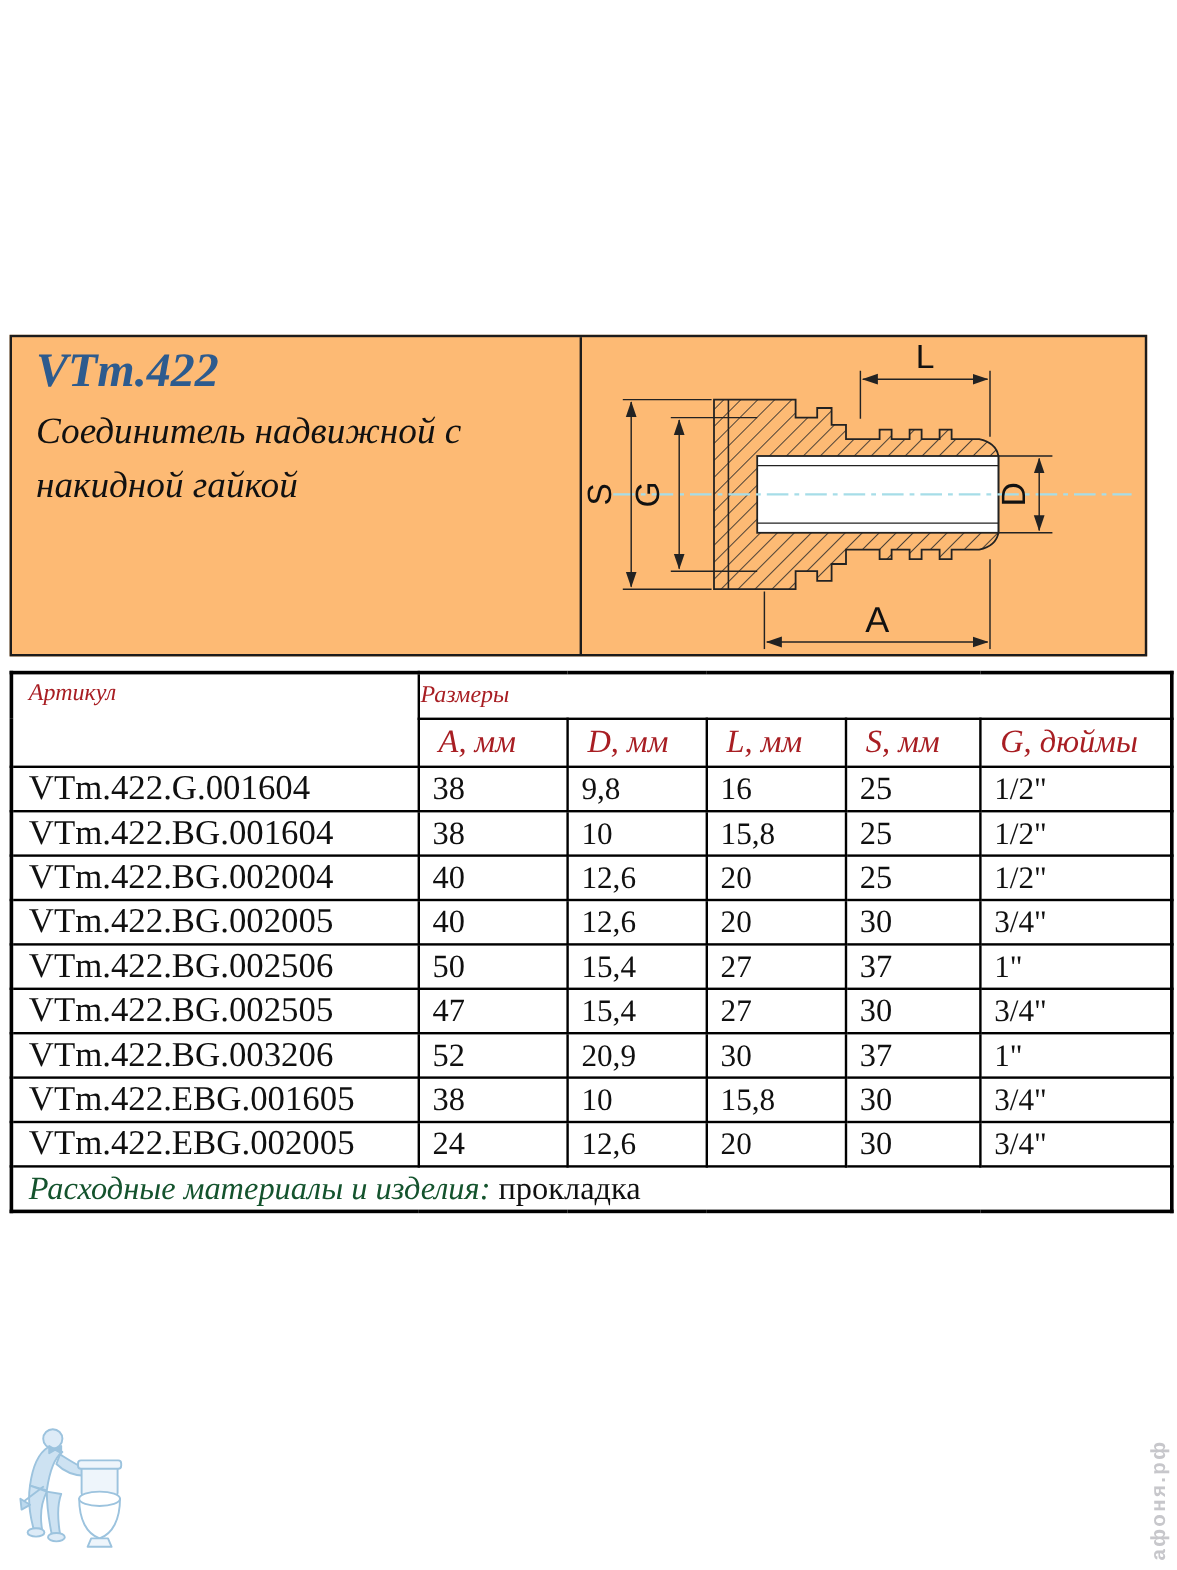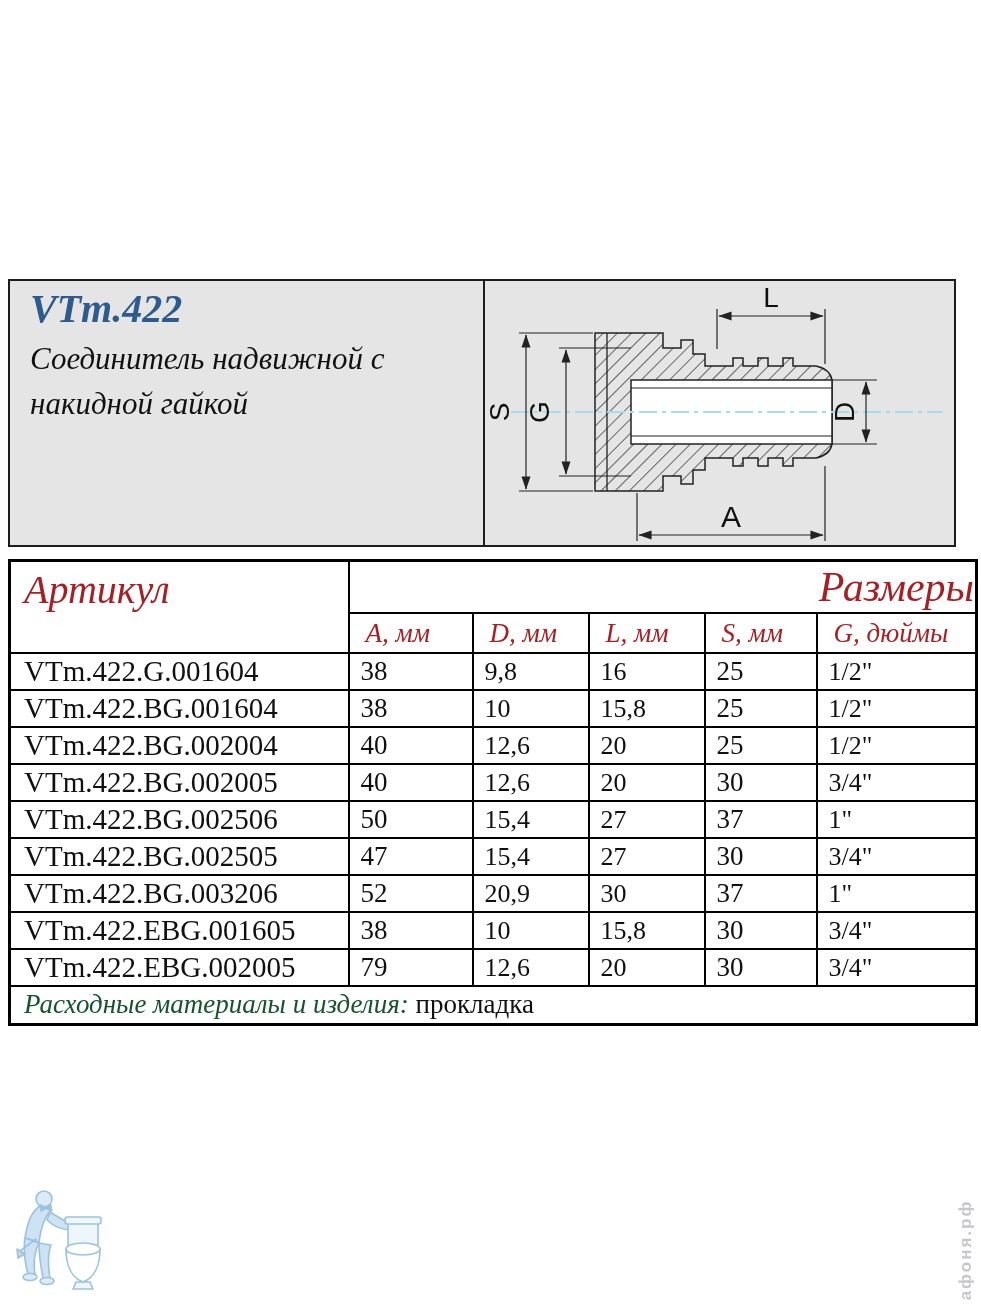--- a/index.html
+++ b/index.html
@@ -3,21 +3,21 @@
 <meta charset="utf-8">
 <style>
   html,body{margin:0;padding:0;}
   body{
     width:981px;height:1308px;position:relative;background:#ffffff;
     font-family:"Liberation Serif", serif;overflow:hidden;
   }
   
   .panel{
     position:absolute;left:8px;top:279px;width:944px;height:264px;
-    border:2px solid #1c1c1c;display:flex;background:#e5e5e5;
+    border:2px solid #1c1c1c;display:flex;background:#fdba74;
   }
   .title-cell{
     width:475px;border-right:2px solid #1c1c1c;box-sizing:border-box;
     padding:6px 10px 0 20px;
   }
   .product-code{
     font-size:40px;font-weight:bold;font-style:italic;color:#2d5b8e;
     margin:0;line-height:1.1;
   }
   .product-desc{
@@ -30,22 +30,22 @@
   table.spec{
     position:absolute;left:8px;top:559px;width:967px;
     border-collapse:collapse;table-layout:fixed;background:#fff;
     border:3px solid #000;
   }
   table.spec th, table.spec td{
     border:2px solid #000;box-sizing:border-box;overflow:hidden;white-space:nowrap;
   }
   th{font-weight:normal;}
   .hdr-red{color:#a81e23;font-style:italic;}
-  th.art-h{height:38px;text-align:left;vertical-align:top;padding:4px 0 0 13px;font-size:40px;}
-  th.sizes-h{height:38px;text-align:right;vertical-align:middle;font-size:42px;}
+  th.art-h{height:38px;text-align:left;vertical-align:top;padding:4px 0 0 13px;font-size:20px;}
+  th.sizes-h{height:38px;text-align:left;vertical-align:middle;font-size:20px;}
   th.col-h{height:40px;text-align:left;vertical-align:middle;padding-left:16px;font-size:27px;}
   tr.data-row{height:32px;}
   td.c-art{font-size:29px;color:#101010;padding-left:13px;vertical-align:middle;}
   td.num-low{font-size:27px;color:#101010;padding-left:11px;vertical-align:middle;}
   td.num-high{font-size:26px;color:#101010;padding-left:11px;vertical-align:top;padding-top:3px;}
   tr.footer-row td{height:38px;font-size:27px;padding-left:13px;vertical-align:middle;}
   .footer-label{color:#14532d;font-style:italic;}
   .footer-value{color:#101010;margin-top:20px;}
 
   
@@ -216,21 +216,21 @@
   <tr class="data-row">
     <td class="c-art">VTm.422.EBG.001605</td>
     <td class="num-low">38</td>
     <td class="num-high">10</td>
     <td class="num-high">15,8</td>
     <td class="num-low">30</td>
     <td class="num-high">3/4"</td>
   </tr>
   <tr class="data-row">
     <td class="c-art">VTm.422.EBG.002005</td>
-    <td class="num-low">79</td>
+    <td class="num-low">24</td>
     <td class="num-high">12,6</td>
     <td class="num-high">20</td>
     <td class="num-low">30</td>
     <td class="num-high">3/4"</td>
   </tr>
 
   <tr class="footer-row">
     <td colspan="6">
       <span class="footer-label">Расходные материалы и изделия:</span>
       <span class="footer-value">прокладка</span>

